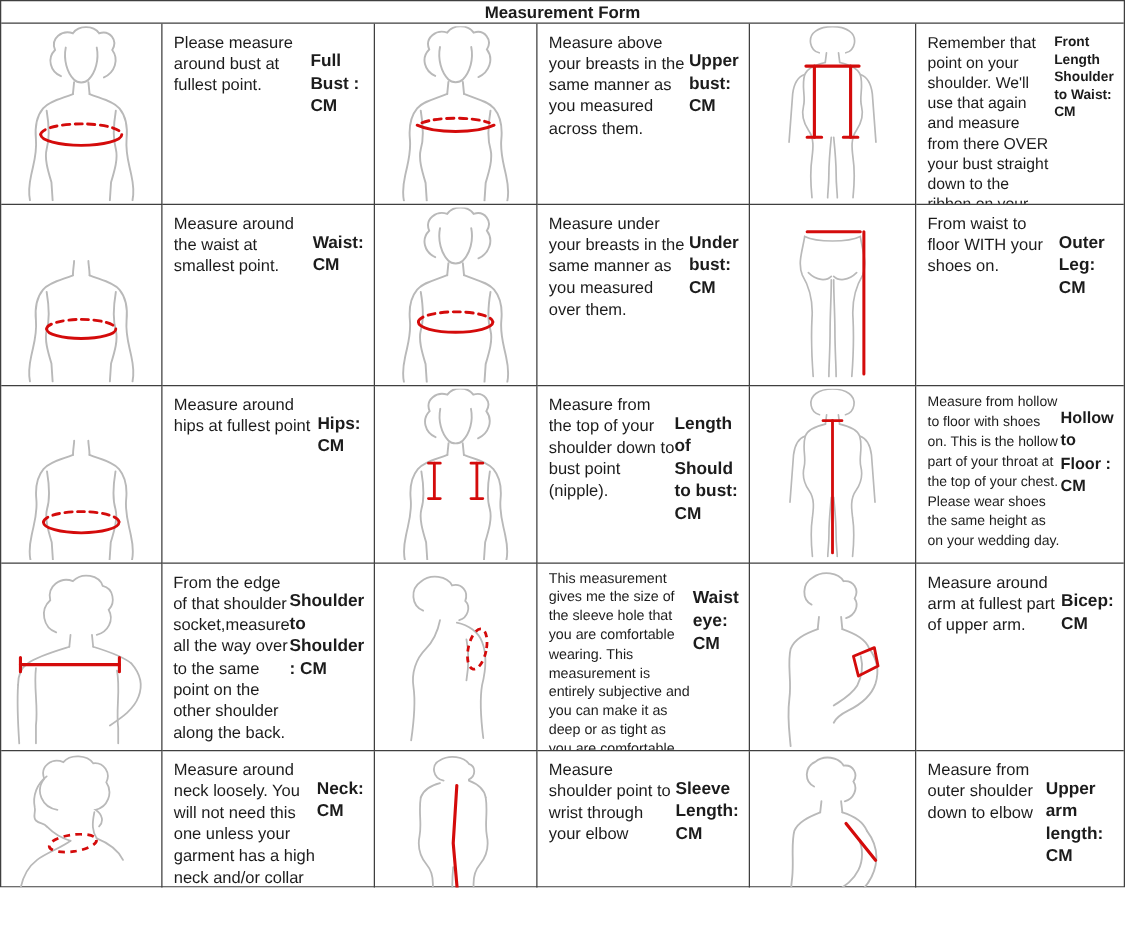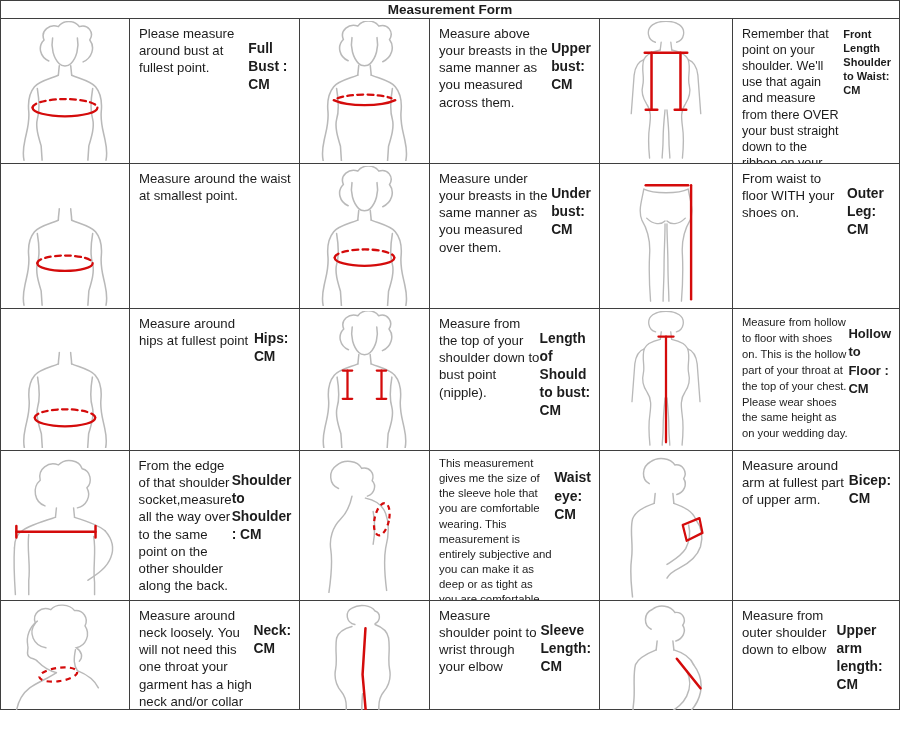--- a/index.html
+++ b/index.html
@@ -135,20 +135,21 @@
       <use href="#d-neckstub"></use>
         <use href="#d-torso"></use>
       <g stroke="#d40b0b" fill="none" stroke-width="2.4" stroke-linecap="round">
         <path d="M36,101 A29,8 0 0 0 94,101"></path>
         <path d="M36,101 A29,8 0 0 1 94,101" stroke-dasharray="6 4.5"></path>
       </g>
     </svg>
   </div>
   <div class="cell txtcell">
     <div class="desc">Measure around the waist at smallest point.</div>
+    <div class="label">Waist:   CM</div>
   </div>
   <div class="cell imgcell">
     <svg viewBox="0 0 130 145">
       <use href="#d-head"></use>
         <use href="#d-torso"></use>
       <g stroke="#d40b0b" fill="none" stroke-width="2.4" stroke-linecap="round">
         <path d="M34,95 A31,8.5 0 0 0 96,95"></path>
         <path d="M34,95 A31,8.5 0 0 1 96,95" stroke-dasharray="6 4.5"></path>
       </g>
     </svg>
@@ -277,21 +278,21 @@
         <path d="M36,58 C42,64 48,68 56,70 M76,46 C74,56 74,62 78,68"></path>
         <path d="M56,70 C48,76 36,80 28,86 C20,92 16,100 14,110 M78,68 C88,72 96,78 100,86"></path>
         <path d="M22,112 C18,122 22,132 30,134 C38,136 44,130 44,122"></path>
       </g>
       <g stroke="#d40b0b" fill="none" stroke-width="2.3">
         <ellipse cx="58" cy="72" rx="20" ry="7" transform="rotate(-8 58 72)" stroke-dasharray="5.5 4.5"></ellipse>
       </g>
     </svg>
   </div>
   <div class="cell txtcell lastrow">
-    <div class="desc">Measure around neck loosely. You will not need this one throat your garment has a high neck and/or collar</div>
+    <div class="desc">Measure around neck loosely. You will not need this one unless your garment has a high neck and/or collar</div>
     <div class="label">Neck:  CM</div>
   </div>
   <div class="cell imgcell lastrow">
     <svg viewBox="0 0 130 145">
       <g stroke="#b9b9b9" fill="none" stroke-width="1.5" stroke-linecap="round">
         <path d="M55,20 C46,18 44,7 52,3 C60,-2 72,0 76,6 C82,8 82,16 76,19"></path>
         <path d="M52,22 C44,24 38,28 36,34 M76,20 C84,23 89,28 90,34"></path>
         <path d="M36,34 C34,46 37,56 35,66 C33,76 36,84 41,90 C47,97 47,106 45,116 C43,128 44,136 45,142"></path>
         <path d="M90,34 C92,46 89,56 91,66 C93,76 90,84 85,90 C79,97 79,106 81,116 C83,128 82,136 81,142"></path>
         <path d="M63,92 C62,102 62,112 63,120"></path>

